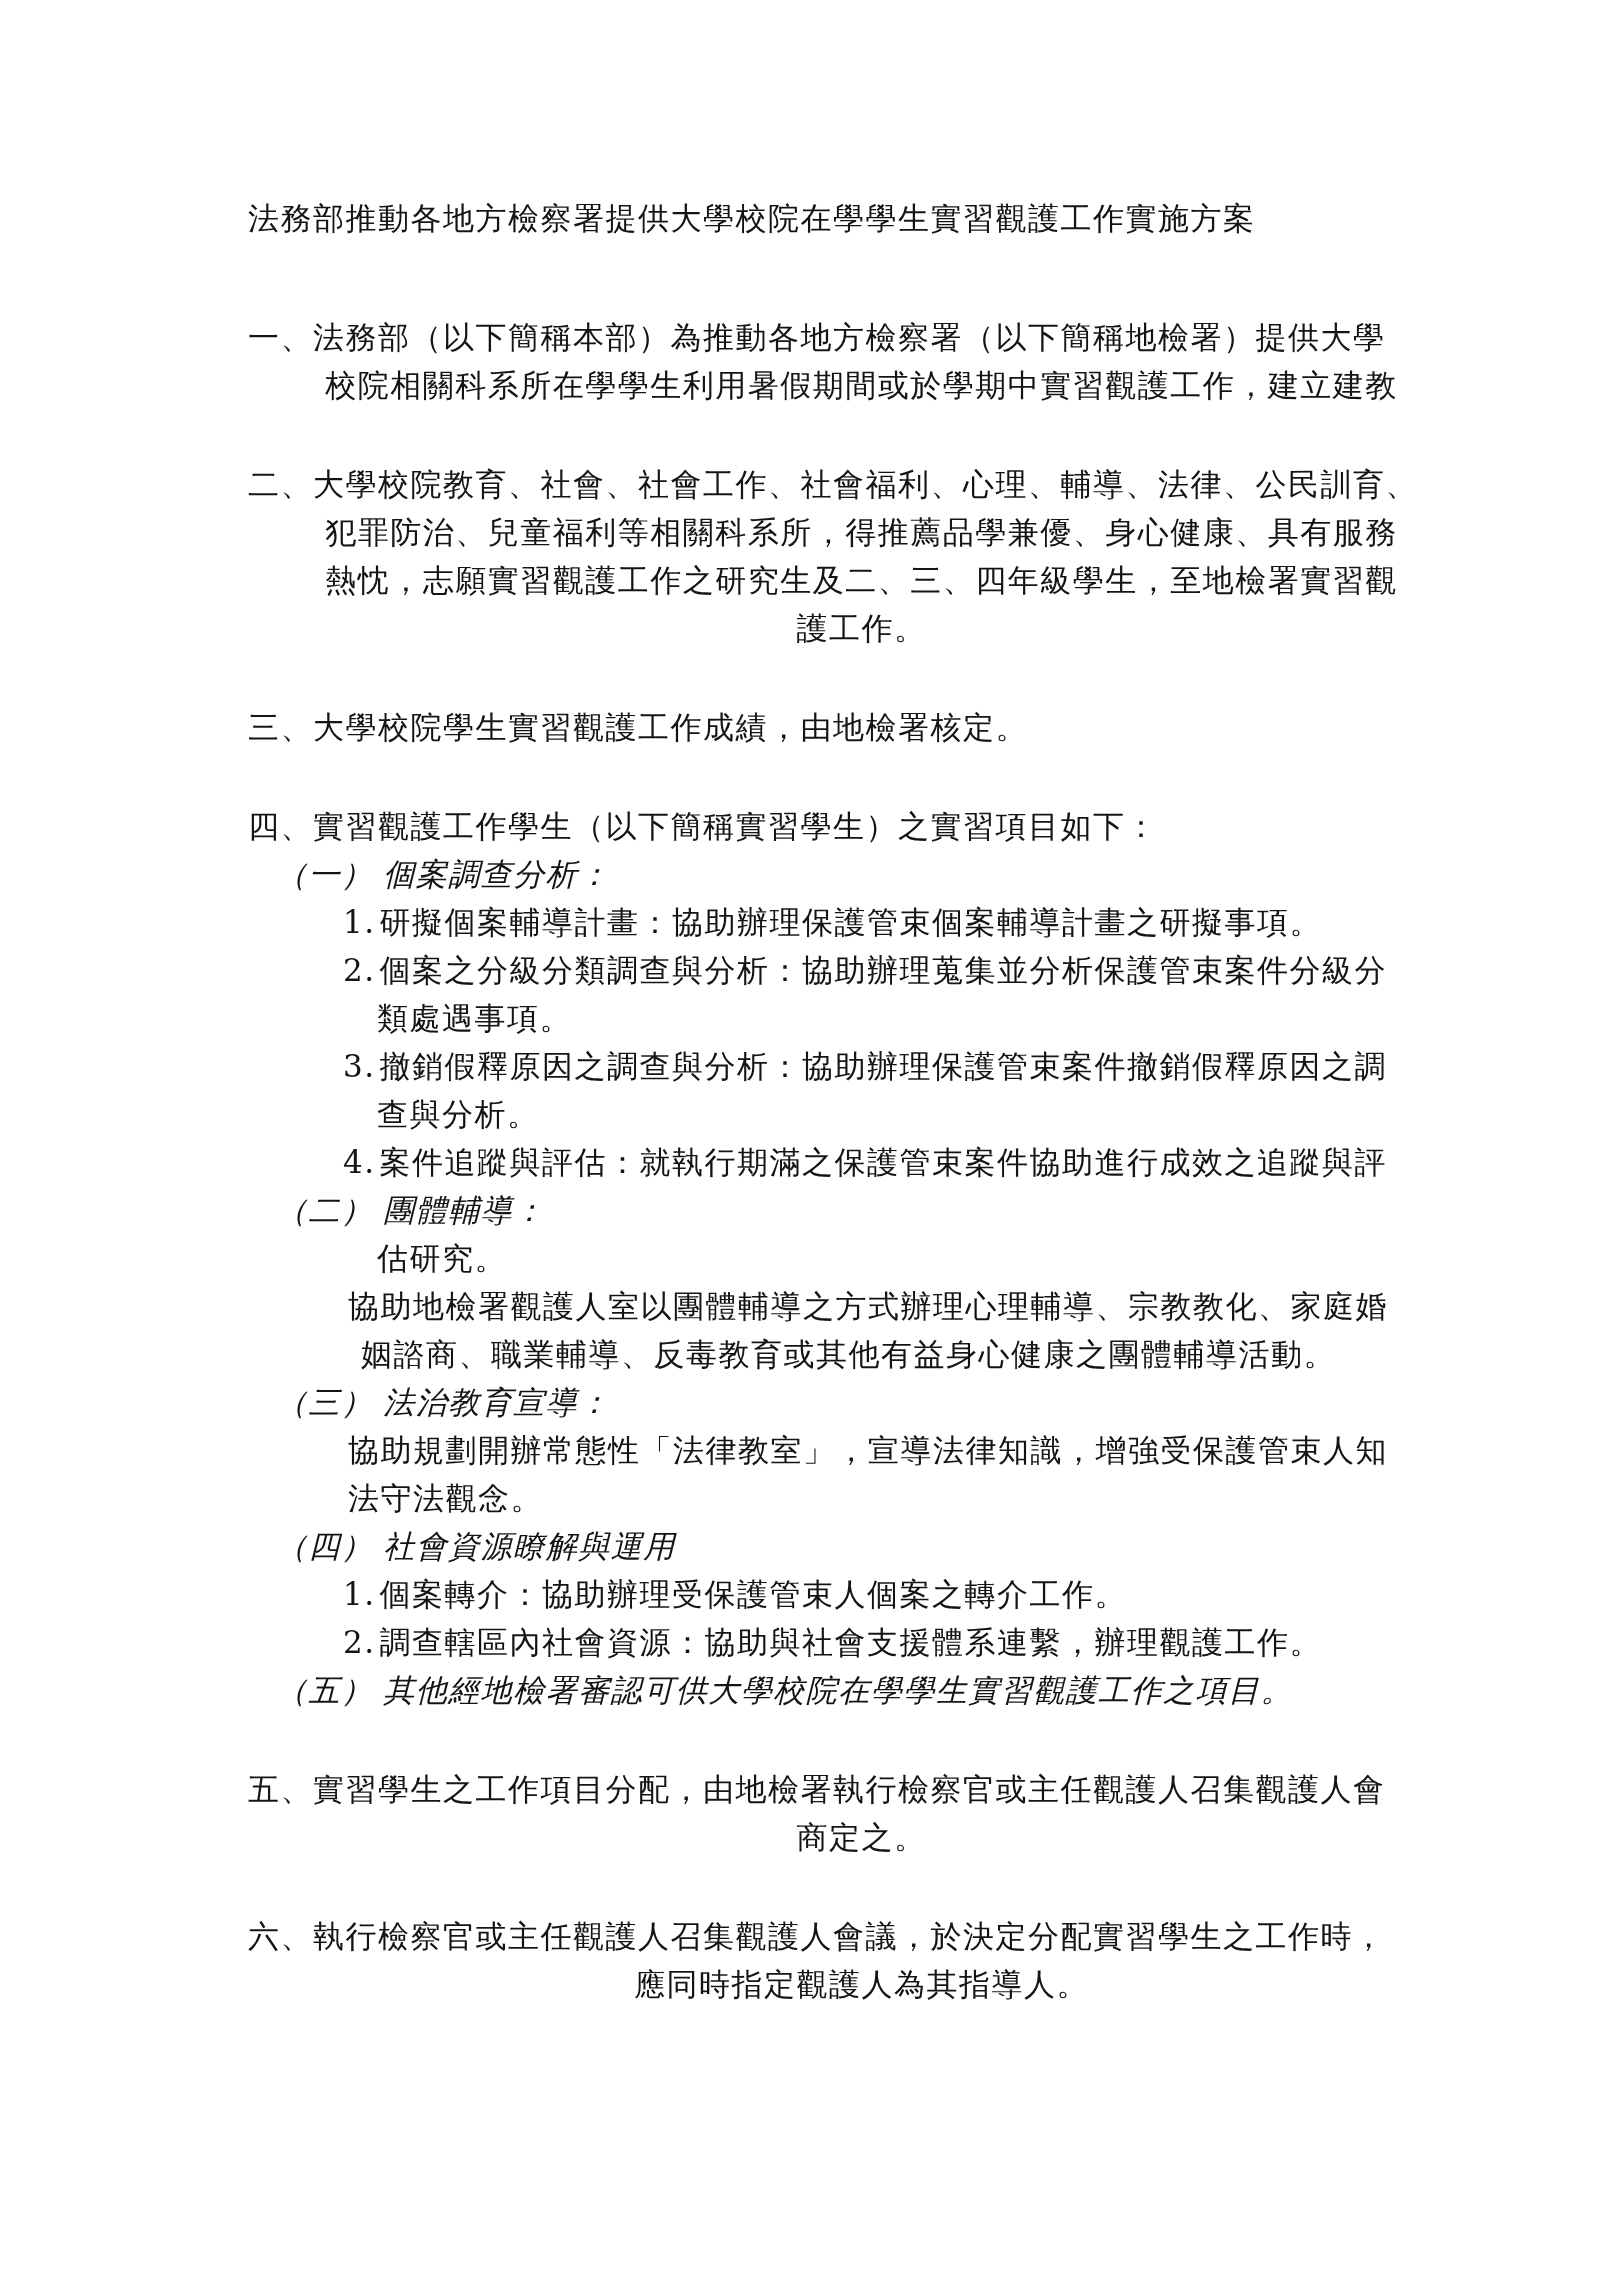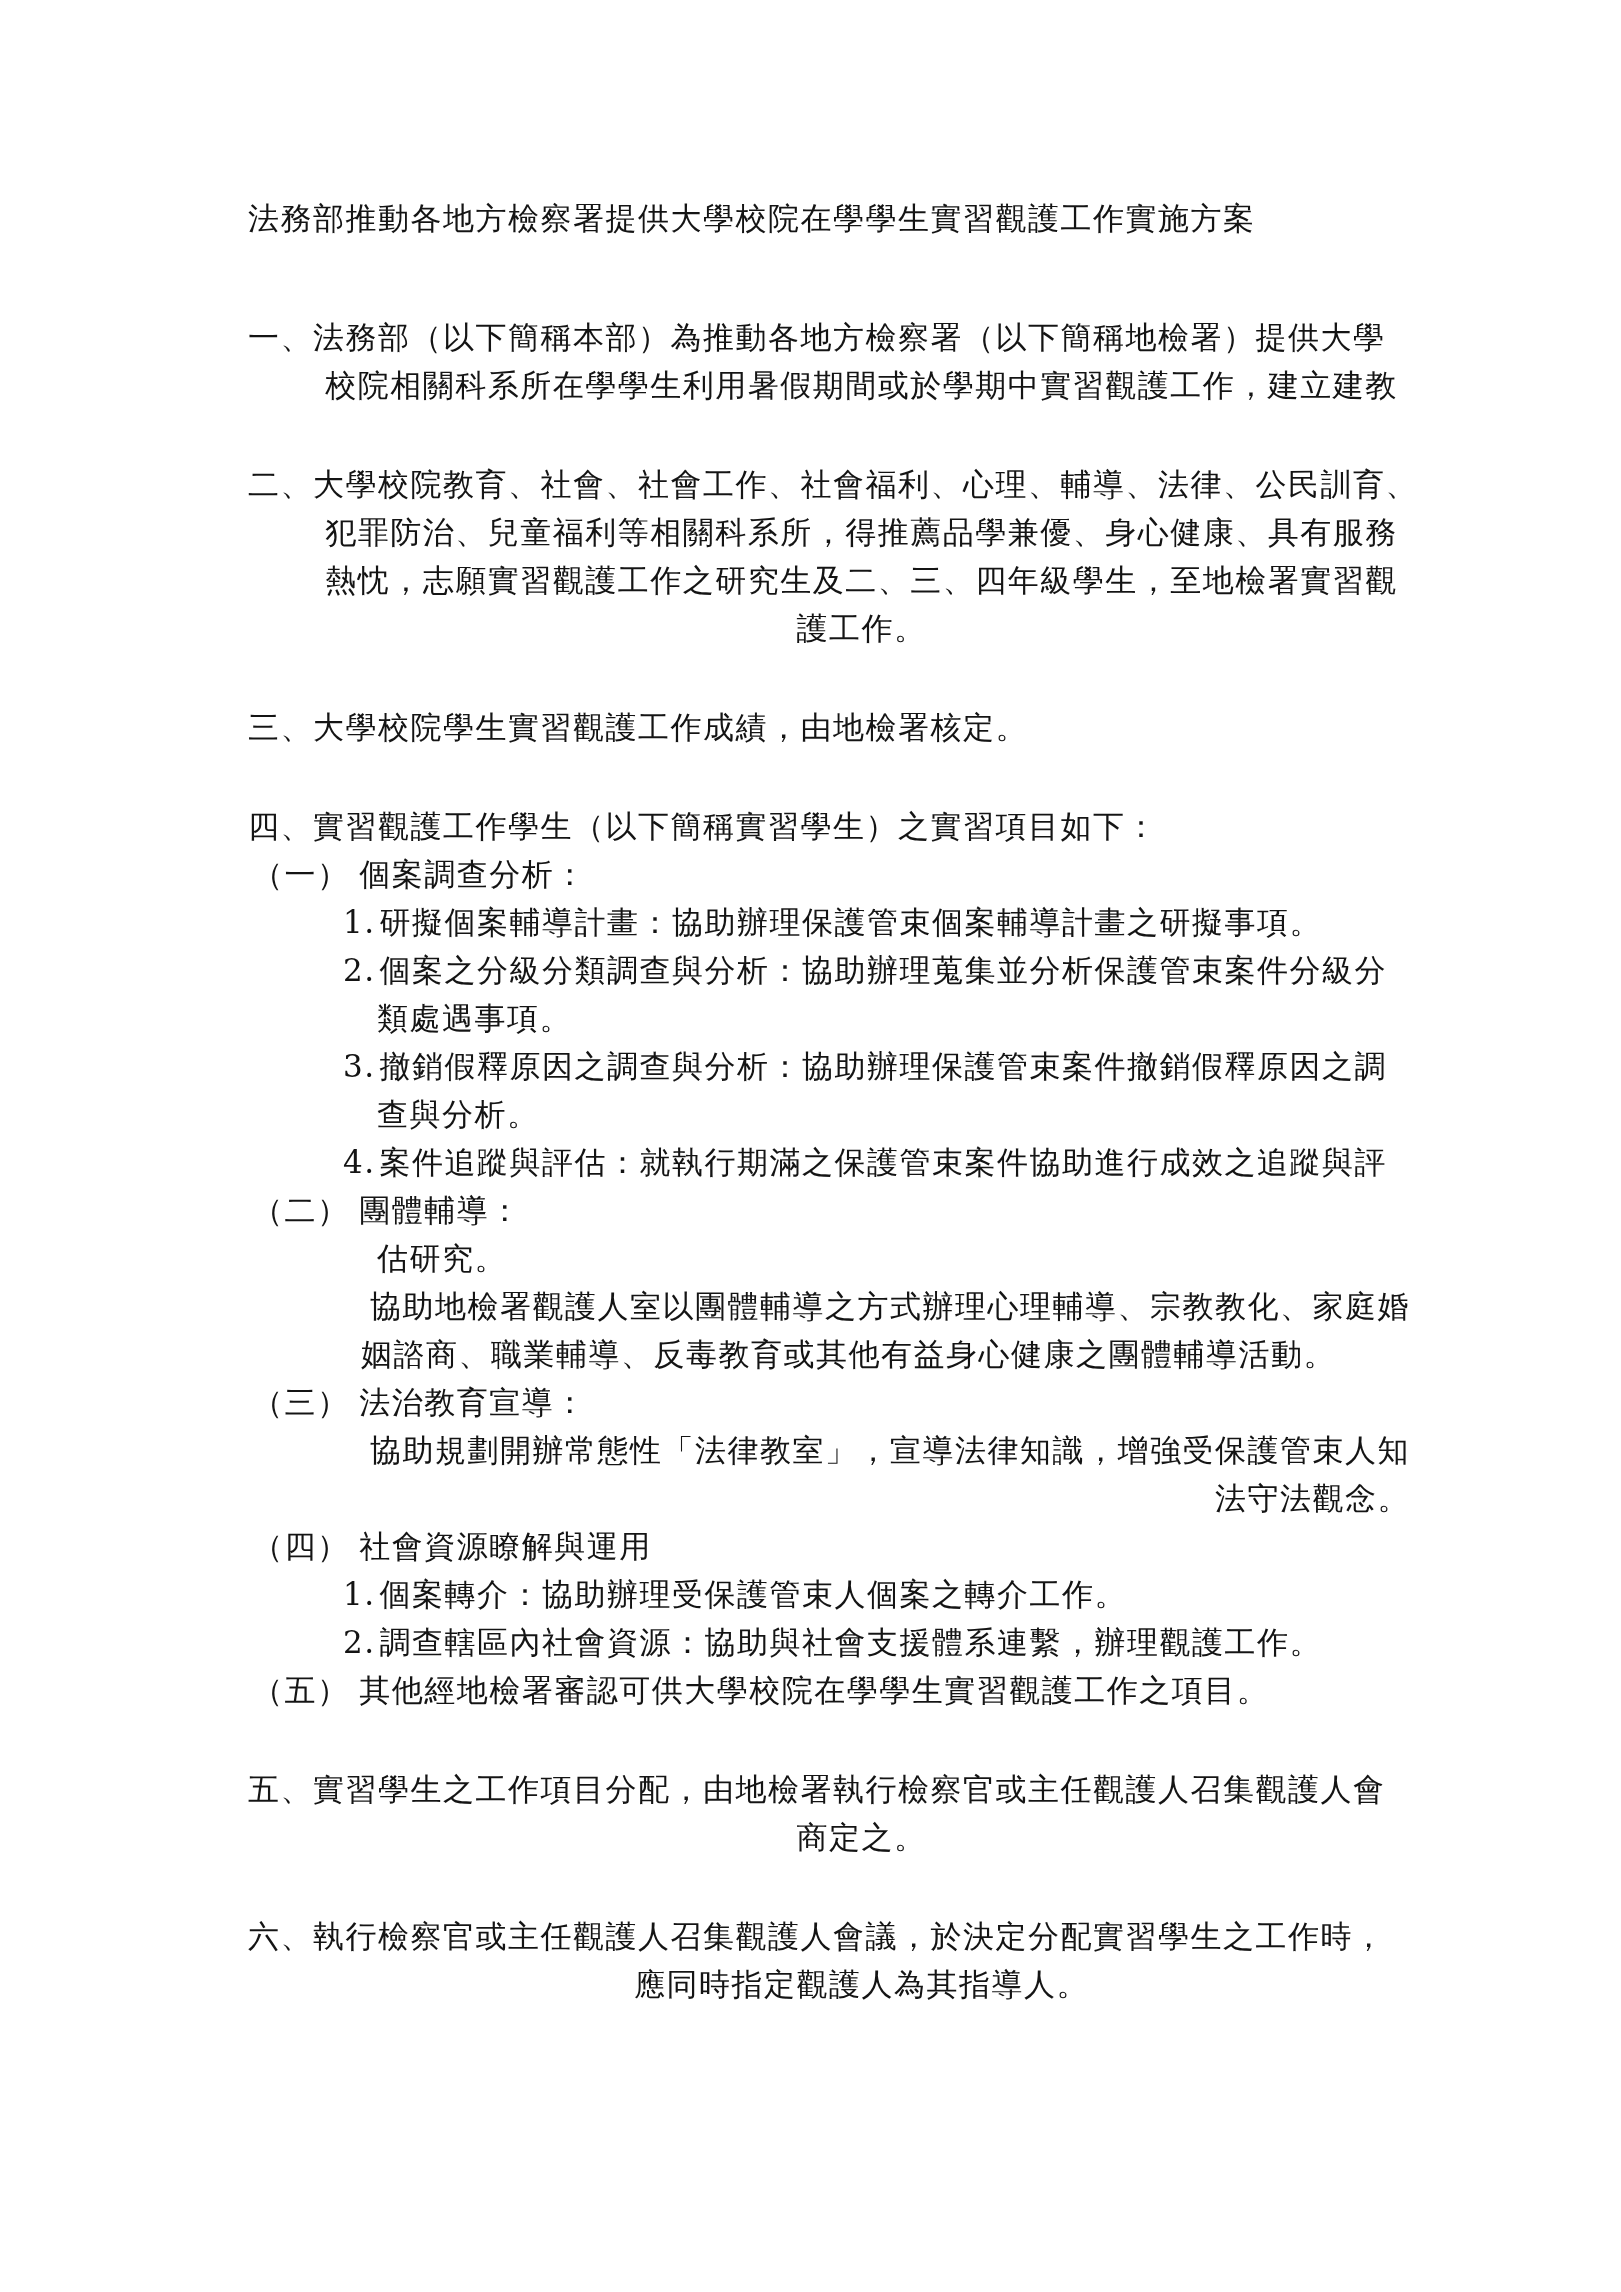--- a/index.html
+++ b/index.html
@@ -34,29 +34,29 @@
   }
   .sec4 {
     margin-bottom: 51px;
   }
   .line {
     white-space: nowrap;
   }
   
   .ind-2ch { margin-left: 65px; text-align: center; }
   
-  .ind-paren { margin-left: 4px; }
+  .ind-paren { margin-left: 28px; font-style: italic; }
   .ind-paren .txt { margin-left: 9.8px; }
   
   .ind-num { margin-left: 95px; }
   .ind-num .txt { margin-left: 3.9px; }
   
   .ind-num-cont { margin-left: 129px; }
   
-  .ind-body { margin-left: 100px; text-align: right; }
+  .ind-body { margin-left: 100px; }
   .ind-body-b { margin-left: 113px; }
   .lbl { display: inline; }
 </style>
 </head>
 <body>
 
 <div class="page">
 
   <div class="doc-title">法務部推動各地方檢察署提供大學校院在學學生實習觀護工作實施方案</div>
 

